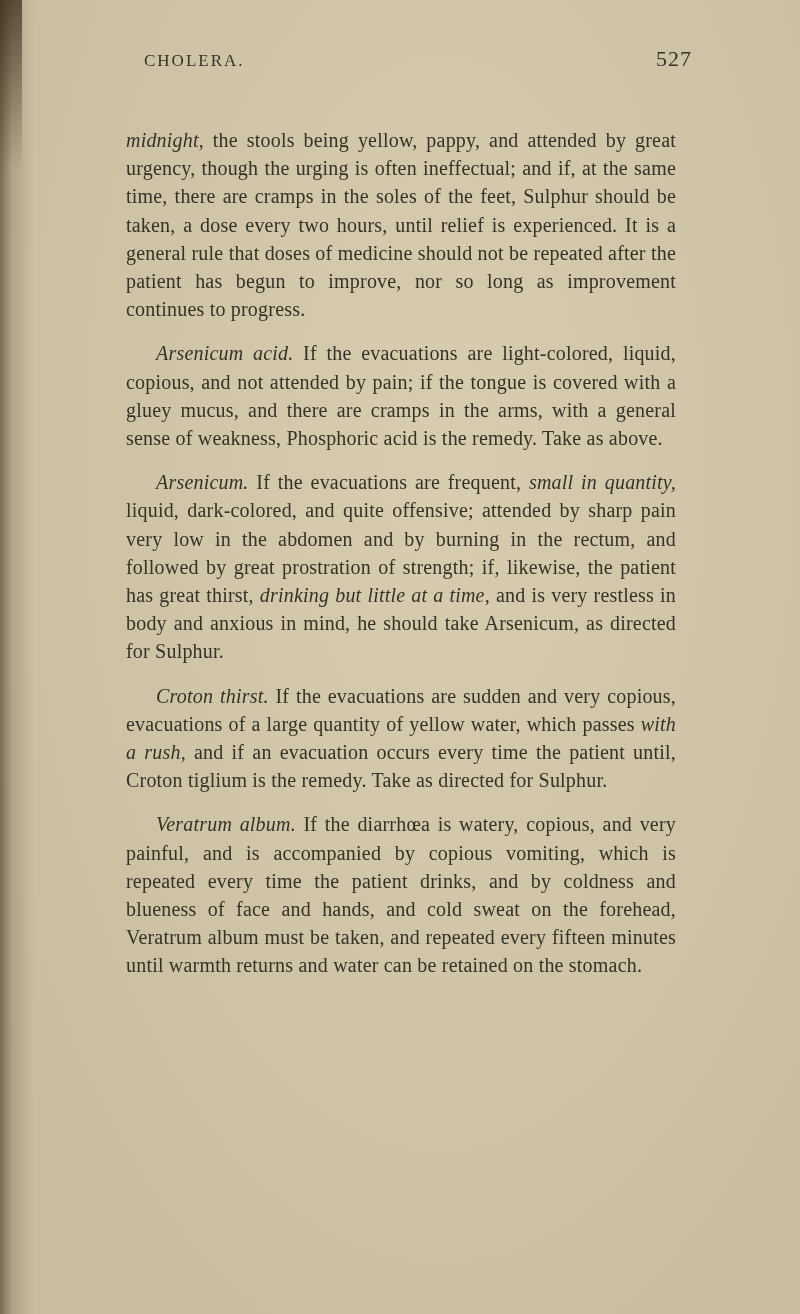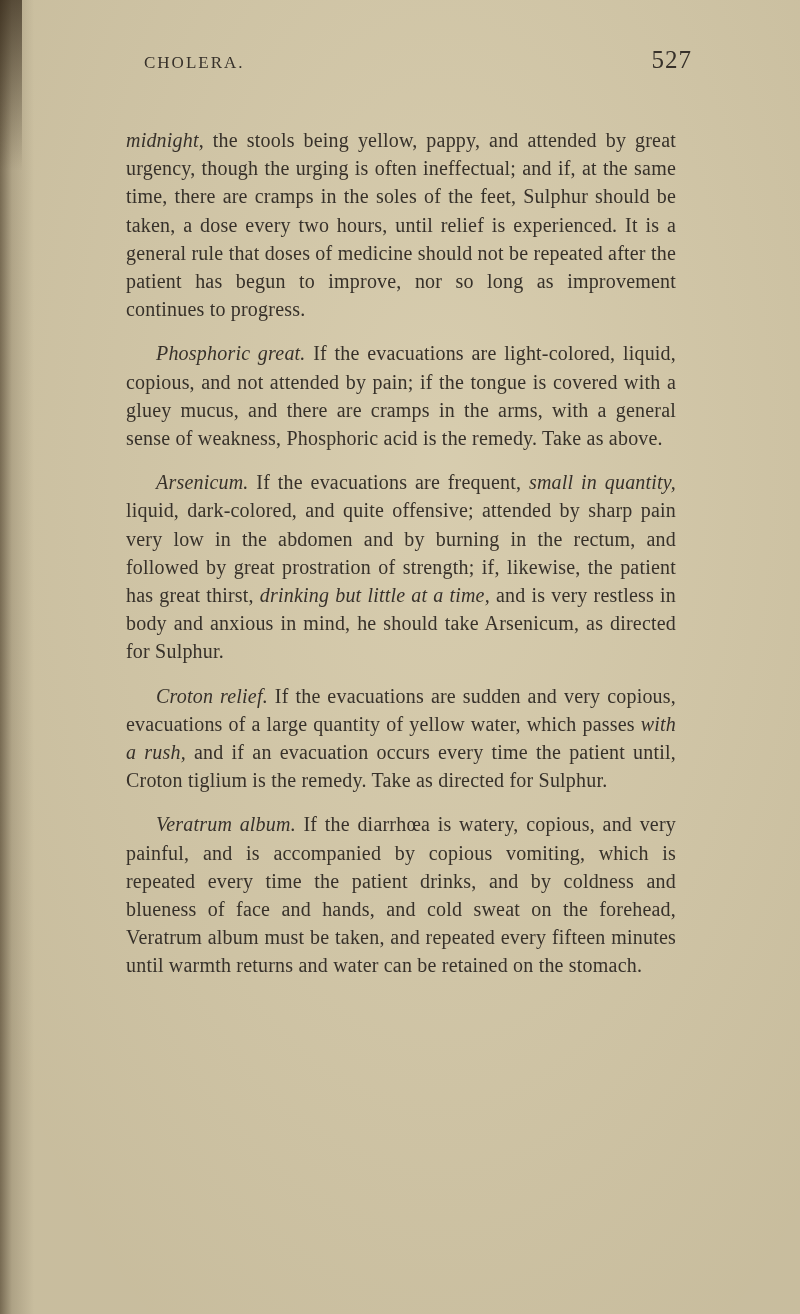--- a/index.html
+++ b/index.html
@@ -49,21 +49,21 @@
     display: flex;
     justify-content: space-between;
     align-items: baseline;
     font-size: 17px;
     letter-spacing: 2px;
   }
   .running-title {
     padding-left: 34px;
   }
   .page-number {
-    font-size: 25px;
+    font-size: 22px;
     letter-spacing: 1px;
   }
   .page-body {
     position: absolute;
     left: 110px;
     right: 108px;
     top: 110px;
     font-size: 20px;
     line-height: 28.2px;
     text-align: justify;
@@ -94,18 +94,18 @@
   <div class="page-edge"></div>
   <div class="page-edge-top"></div>
 
   <header class="running-head">
     <span class="running-title">CHOLERA.</span>
     <span class="page-number">527</span>
   </header>
 
   <main class="page-body" id="paragraphs">
       <p class="para continued"><span class="it">midnight</span><span>, the stools being yellow, pappy, and attended by great urgency, though the urging is often ineffectual; and if, at the same time, there are cramps in the soles of the feet, Sulphur should be taken, a dose every two hours, until relief is experienced. It is a general rule that doses of medicine should not be repeated after the patient has begun to improve, nor so long as improvement continues to progress.</span></p>
-      <p class="para"><span class="it">Phosphoric great.</span><span> If the evacuations are light-colored, liquid, copious, and not attended by pain; if the tongue is covered with a gluey mucus, and there are cramps in the arms, with a general sense of weakness, Phosphoric acid is the remedy. Take as above.</span></p>
+      <p class="para"><span class="it">Arsenicum acid.</span><span> If the evacuations are light-colored, liquid, copious, and not attended by pain; if the tongue is covered with a gluey mucus, and there are cramps in the arms, with a general sense of weakness, Phosphoric acid is the remedy. Take as above.</span></p>
       <p class="para"><span class="it">Arsenicum.</span><span> If the evacuations are frequent, </span><span class="it">small in quantity,</span><span> liquid, dark-colored, and quite offensive; attended by sharp pain very low in the abdomen and by burning in the rectum, and followed by great prostration of strength; if, likewise, the patient has great thirst, </span><span class="it">drinking but little at a time,</span><span> and is very restless in body and anxious in mind, he should take Arsenicum, as directed for Sulphur.</span></p>
-      <p class="para"><span class="it">Croton relief.</span><span> If the evacuations are sudden and very copious, evacuations of a large quantity of yellow water, which passes </span><span class="it">with a rush,</span><span> and if an evacuation occurs every time the patient until, Croton tiglium is the remedy. Take as directed for Sulphur.</span></p>
+      <p class="para"><span class="it">Croton thirst.</span><span> If the evacuations are sudden and very copious, evacuations of a large quantity of yellow water, which passes </span><span class="it">with a rush,</span><span> and if an evacuation occurs every time the patient until, Croton tiglium is the remedy. Take as directed for Sulphur.</span></p>
       <p class="para"><span class="it">Veratrum album.</span><span> If the diarrhœa is watery, copious, and very painful, and is accompanied by copious vomiting, which is repeated every time the patient drinks, and by coldness and blueness of face and hands, and cold sweat on the forehead, Veratrum album must be taken, and repeated every fifteen minutes until warmth returns and water can be retained on the stomach.</span></p>
     </main>
 </div>
 
 </body></html>

